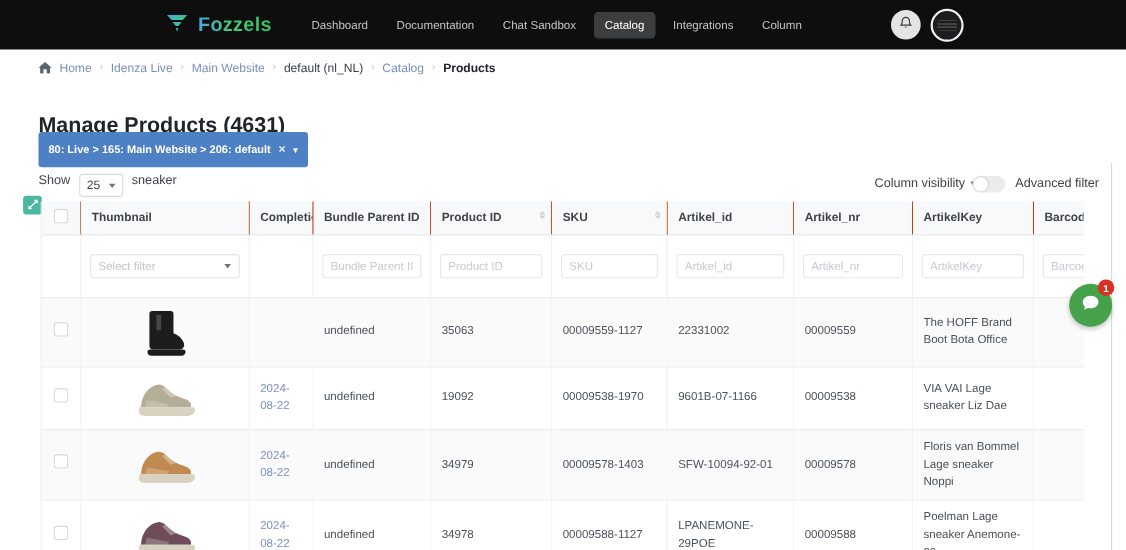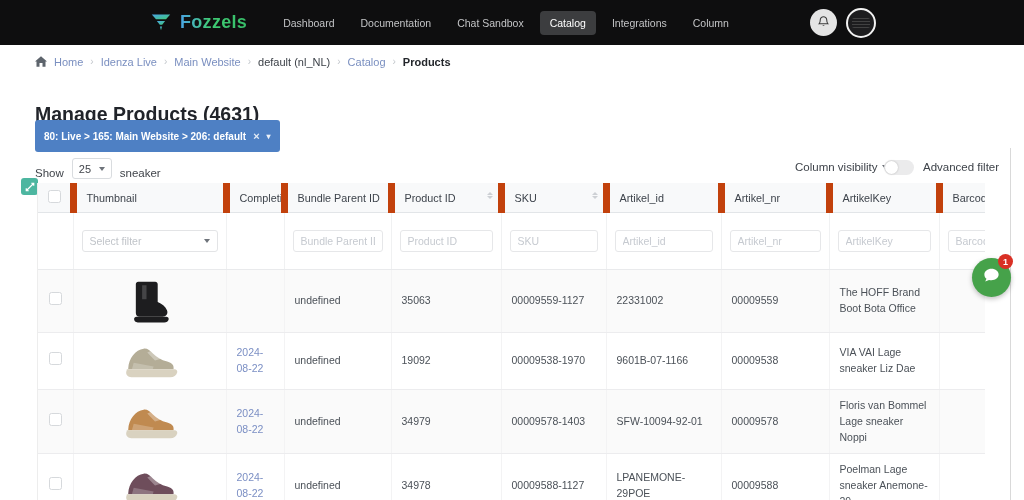--- a/index.html
+++ b/index.html
@@ -35,21 +35,21 @@
 
   
   .page-title { position:absolute; left:35px; top:79px; font-size:19.5px; font-weight:bold; color:#21242a;margin-top:24px; }
   .chip { position:absolute; left:35px; top:120px; height:20px; background:#4e80c4; border-radius:3px;
           display:flex; align-items:center; gap:7px; padding:16px 9px; color:#fff; font-size:10px;
           font-weight:bold; cursor:pointer; }
   .chip-close { font-size:11px; opacity:.85; cursor:pointer; }
   .chip-caret { font-size:8px; opacity:.9; cursor:pointer; }
 
   
-  .show-entries { position:absolute; left:35px; top:158px; display:flex; align-items:flex-end; gap:8px;
+  .show-entries { position:absolute; left:35px; top:158px; display:flex; align-items:flex-start; gap:8px;
                   font-size:11.5px; color:#41454b; }
   .entries-select { width:40px; height:21px; border:1px solid #d9dcdf; border-radius:3px; background:#fff;
                     display:flex; align-items:center; justify-content:space-between; padding:0 6px;
                     font-size:11px; color:#41454b; cursor:pointer; }
   .caret-down { width:0; height:0; border-left:3.5px solid transparent; border-right:3.5px solid transparent;
                 border-top:4px solid #6e737a; display:inline-block; }
   .create-flow-btn { position:absolute; left:633px; top:156px; width:118px; height:23px; background:#57b257;
                      border:none; border-radius:3px; color:#fff; font-weight:bold; font-size:8.5px;
                      font-family:"Liberation Sans",sans-serif; cursor:pointer; }
   .colvis { position:absolute; left:795px; top:161px; font-size:11.5px; color:#3e434a; display:flex;
@@ -63,22 +63,22 @@
   .right-divider { position:absolute; left:1010px; top:148px; width:1px; height:352px; background:#d9d9d9; }
 
   
   .expand-btn { position:absolute; left:21px; top:178px; width:17px; height:17px; background:#4db6a0;
                 border-radius:3px; display:flex; align-items:center; justify-content:center; cursor:pointer; }
   .table-wrap { position:absolute; left:37px; top:183px; width:948px; height:317px; overflow:hidden;
                 border-left:1px solid #ededed; }
   table { border-collapse:collapse; table-layout:fixed; width:991px; }
   col.c0{width:35px} col.c1{width:153px} col.c2{width:58px} col.c3{width:107px} col.c4{width:110px}
   col.c5{width:105px} col.c6{width:115px} col.c7{width:108px} col.c8{width:110px} col.c9{width:90px}
-  thead th { background:#f8f9fa; font-size:10.8px; font-weight:normal; color:#3d434b; text-align:left;
-             padding:7px 10px; border-bottom:1px solid #e2e5e8; border-right:7px solid #c2410c;
+  thead th { background:#f8f9fa; font-size:10.8px; font-weight:bold; color:#3d434b; text-align:left;
+             padding:7px 10px; border-bottom:1px solid #e2e5e8; border-right:1px solid #c2410c;
              height:27px; white-space:nowrap; overflow:hidden; position:relative; }
   .sort-glyph { position:absolute; right:5px; top:9px; display:flex; flex-direction:column; gap:1px; opacity:.45; }
   .sort-up { width:0;height:0;border-left:3px solid transparent;border-right:3px solid transparent;border-bottom:3.5px solid #9aa0a8; }
   .sort-dn { width:0;height:0;border-left:3px solid transparent;border-right:3px solid transparent;border-top:3.5px solid #9aa0a8; }
   tr.filter-row td { height:57px; background:#fff; border-bottom:1px solid #e9eaec;
                      border-right:1px solid #f0f1f2; padding:0 8px; vertical-align:middle; }
   .filter-select { height:22px; border:1px solid #e3e4e6; border-radius:3px; background:#fff;
                    display:flex; align-items:center; justify-content:space-between; padding:0 7px;
                    font-size:10.5px; color:#c0c4c9; cursor:pointer; }
   .filter-input { width:100%; height:22px; border:1px solid #e6e7e9; border-radius:3px; background:#fff;

